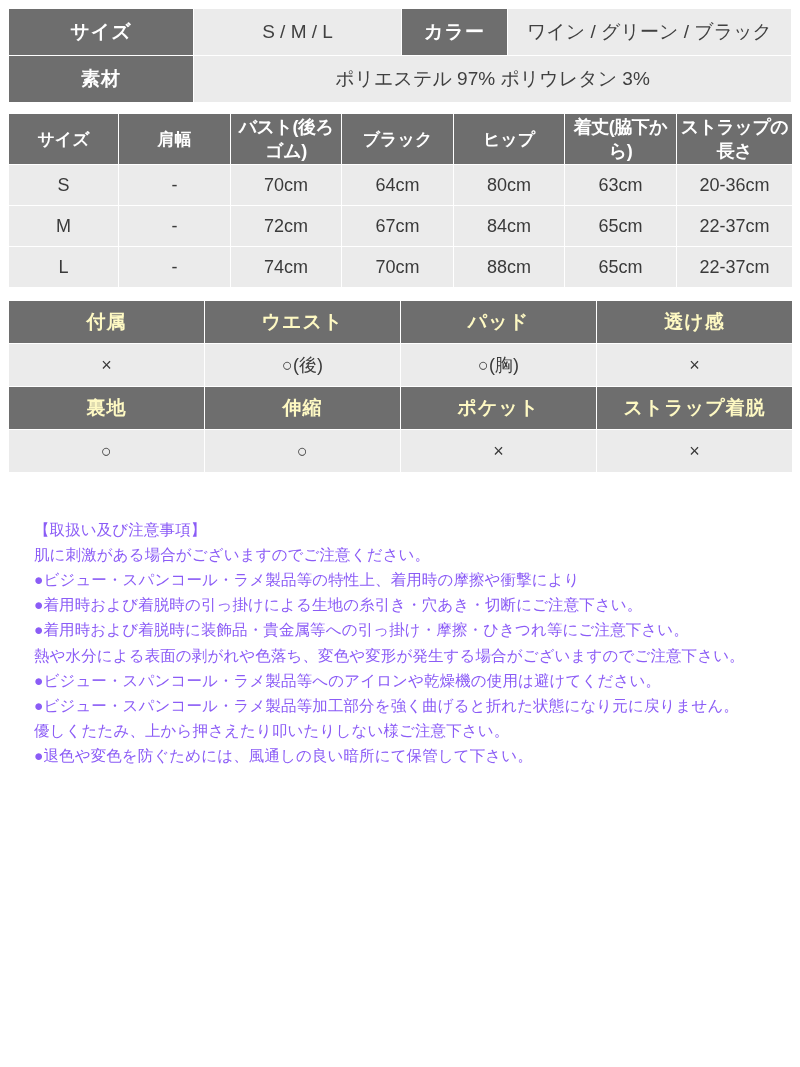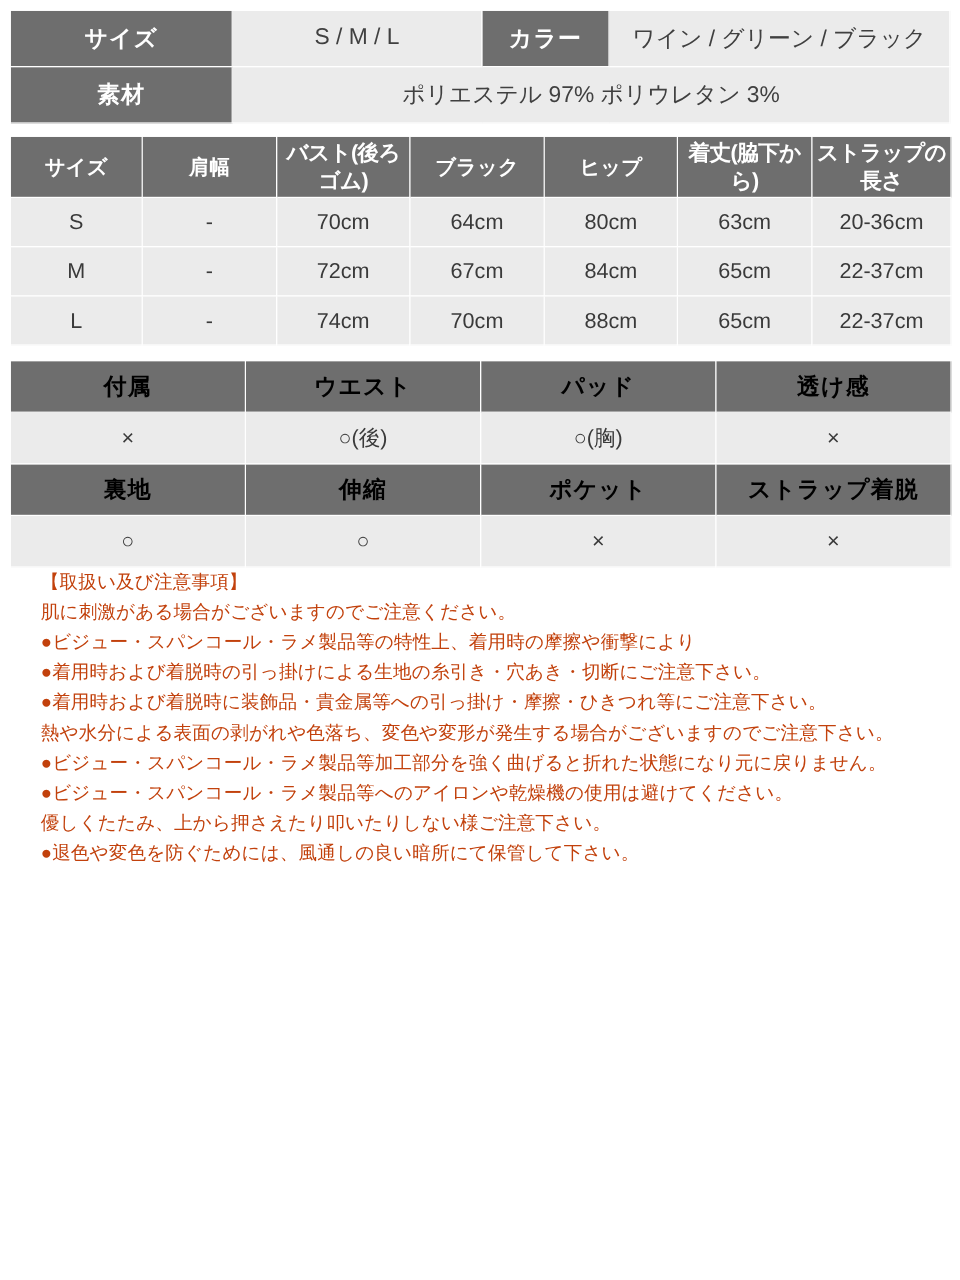--- a/index.html
+++ b/index.html
@@ -78,36 +78,37 @@
   }
   .t-feat td {
     border: 1px solid #ffffff;
     height: 40px;
     text-align: center;
     vertical-align: middle;
     font-size: 19px;
   }
   .t-feat .hd {
     background: #6e6e6e;
-    color: #000000;
+    color: #fef9c3;
     font-weight: bold;
     letter-spacing: 1px;
   }
   .t-feat .val {
     background: #ebebeb;
     color: #3a3a3a;
     font-size: 18px;
   }
 
   
   .notes {
+    margin-top: 44px;
     padding-left: 26px;
     font-size: 15.5px;
     line-height: 1.62;
-    color: #c2410c;
+    color: #8b5cf6;
     letter-spacing: 0.1px;
   }
   .notes p {
     margin: 0;
     white-space: nowrap;
   }
 </style>
 </head>
 <body>
 
@@ -215,19 +216,19 @@
     </tbody>
   </table>
 
   <div class="notes">
     <p>【取扱い及び注意事項】</p>
     <p>肌に刺激がある場合がございますのでご注意ください。</p>
     <p>●ビジュー・スパンコール・ラメ製品等の特性上、着用時の摩擦や衝撃により</p>
     <p>●着用時および着脱時の引っ掛けによる生地の糸引き・穴あき・切断にご注意下さい。</p>
     <p>●着用時および着脱時に装飾品・貴金属等への引っ掛け・摩擦・ひきつれ等にご注意下さい。</p>
     <p>熱や水分による表面の剥がれや色落ち、変色や変形が発生する場合がございますのでご注意下さい。</p>
+    <p>●ビジュー・スパンコール・ラメ製品等へのアイロンや乾燥機の使用は避けてください。</p>
     <p>●ビジュー・スパンコール・ラメ製品等加工部分を強く曲げると折れた状態になり元に戻りません。</p>
-    <p>●ビジュー・スパンコール・ラメ製品等へのアイロンや乾燥機の使用は避けてください。</p>
     <p>優しくたたみ、上から押さえたり叩いたりしない様ご注意下さい。</p>
     <p>●退色や変色を防ぐためには、風通しの良い暗所にて保管して下さい。</p>
   </div>
 
 </div>
 
 </body></html>

